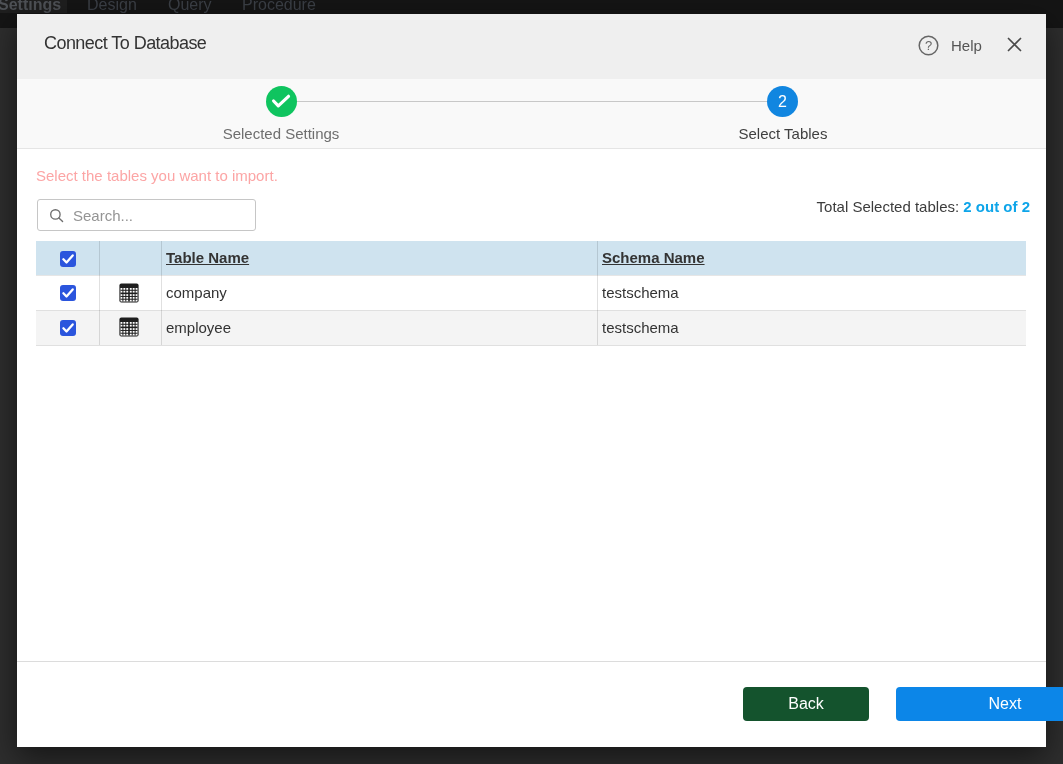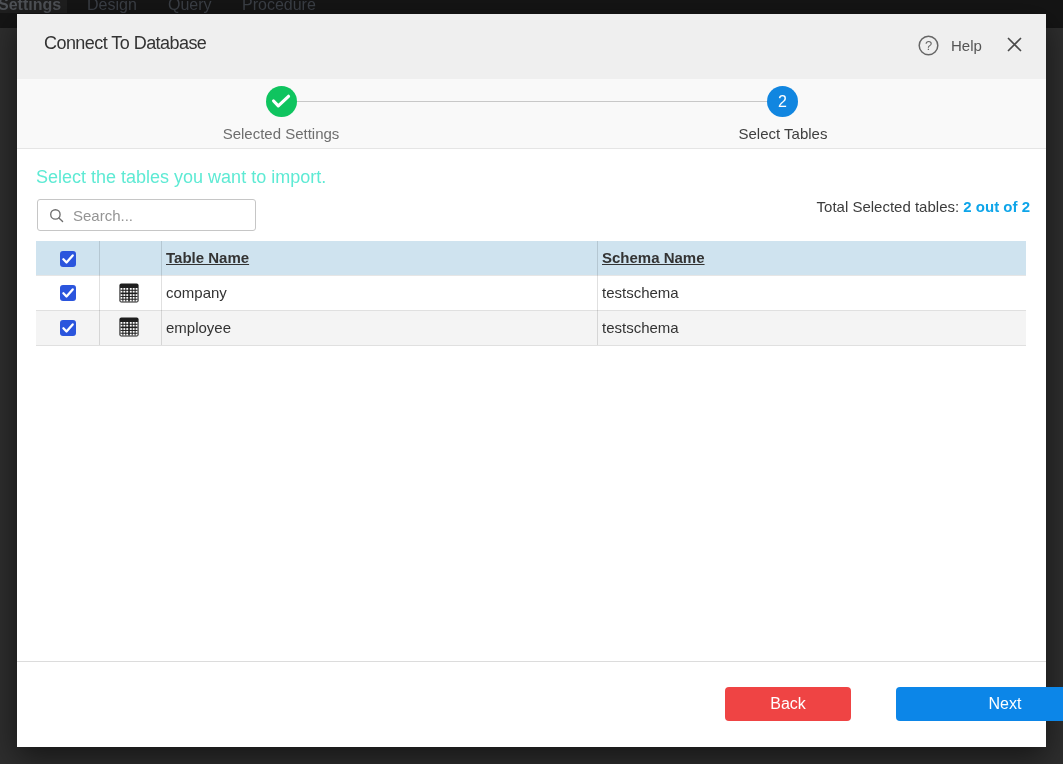--- a/index.html
+++ b/index.html
@@ -20,40 +20,40 @@
             border-bottom:1px solid #e5e5e5;}
   #connline{left:282px;top:101px;width:500px;height:1px;background:#c8c8c8;}
   .stepcirc{width:31px;height:31px;border-radius:50%;top:86px;}
   #c1{left:266px;background:#0fc45f;}
   #c2{left:767px;background:#1186e0;text-align:center;color:#fff;
       font-size:16px;line-height:31px;}
   .steplab{top:125px;width:240px;text-align:center;font-size:15px;}
   #lab1{left:161px;color:#6e6e6e;}
   #lab2{left:663px;color:#3f3f3f;}
   
-  #intro{left:36px;top:167px;font-size:18px;color:#5eead4;}
+  #intro{left:36px;top:167px;font-size:15px;color:#fca5a5;}
   #search{left:37px;top:199px;width:217px;height:30px;border:1px solid #c6c6c6;
           border-radius:3px;background:#fff;}
   #searchtxt{left:73px;top:207px;font-size:15px;color:#949494;}
   #total{right:33px;top:198px;font-size:15px;color:#3c3c3c;}
   #total b{color:#0ea5e9;}
   
   .hline{left:36px;width:990px;height:1px;background:#e0e0e0;}
   #thead{left:36px;top:241px;width:990px;height:35px;background:#cfe3ef;}
   .row1{left:36px;top:276px;width:990px;height:35px;background:#ffffff;}
   .row2{left:36px;top:311px;width:990px;height:34px;background:#f4f4f4;}
   .vline{top:241px;width:1px;height:104px;background:rgba(0,0,0,0.12);}
   .cb{width:16px;height:16px;border-radius:3px;background:#2b55dd;left:60px;}
   .ttext{font-size:15px;color:#333333;}
   .thtext{font-size:15px;font-weight:bold;color:#333333;text-decoration:underline;}
   
   #footline{left:17px;top:661px;width:1029px;height:1px;background:#dcdcdc;}
   .btn{width:126px;height:34px;border-radius:4px;top:687px;color:#ffffff;
        font-size:16px;text-align:center;line-height:34px;}
-  #back{left:725px;background:#ef4444;}
+  #back{left:743px;background:#14532d;}
   #next{left:896px;background:#0c86e8;padding-left:46px;}
 </style>
 </head>
 <body>
   <div class="abs" id="topbar"></div>
   <div class="abs" id="tab"></div>
   <div class="abs menu" style="left:-2px;color:#4f5257;font-weight:bold;">Settings</div>
   <div class="abs menu" style="left:87px;">Design</div>
   <div class="abs menu" style="left:168px;">Query</div>
   <div class="abs menu" style="left:242px;">Procedure</div>

